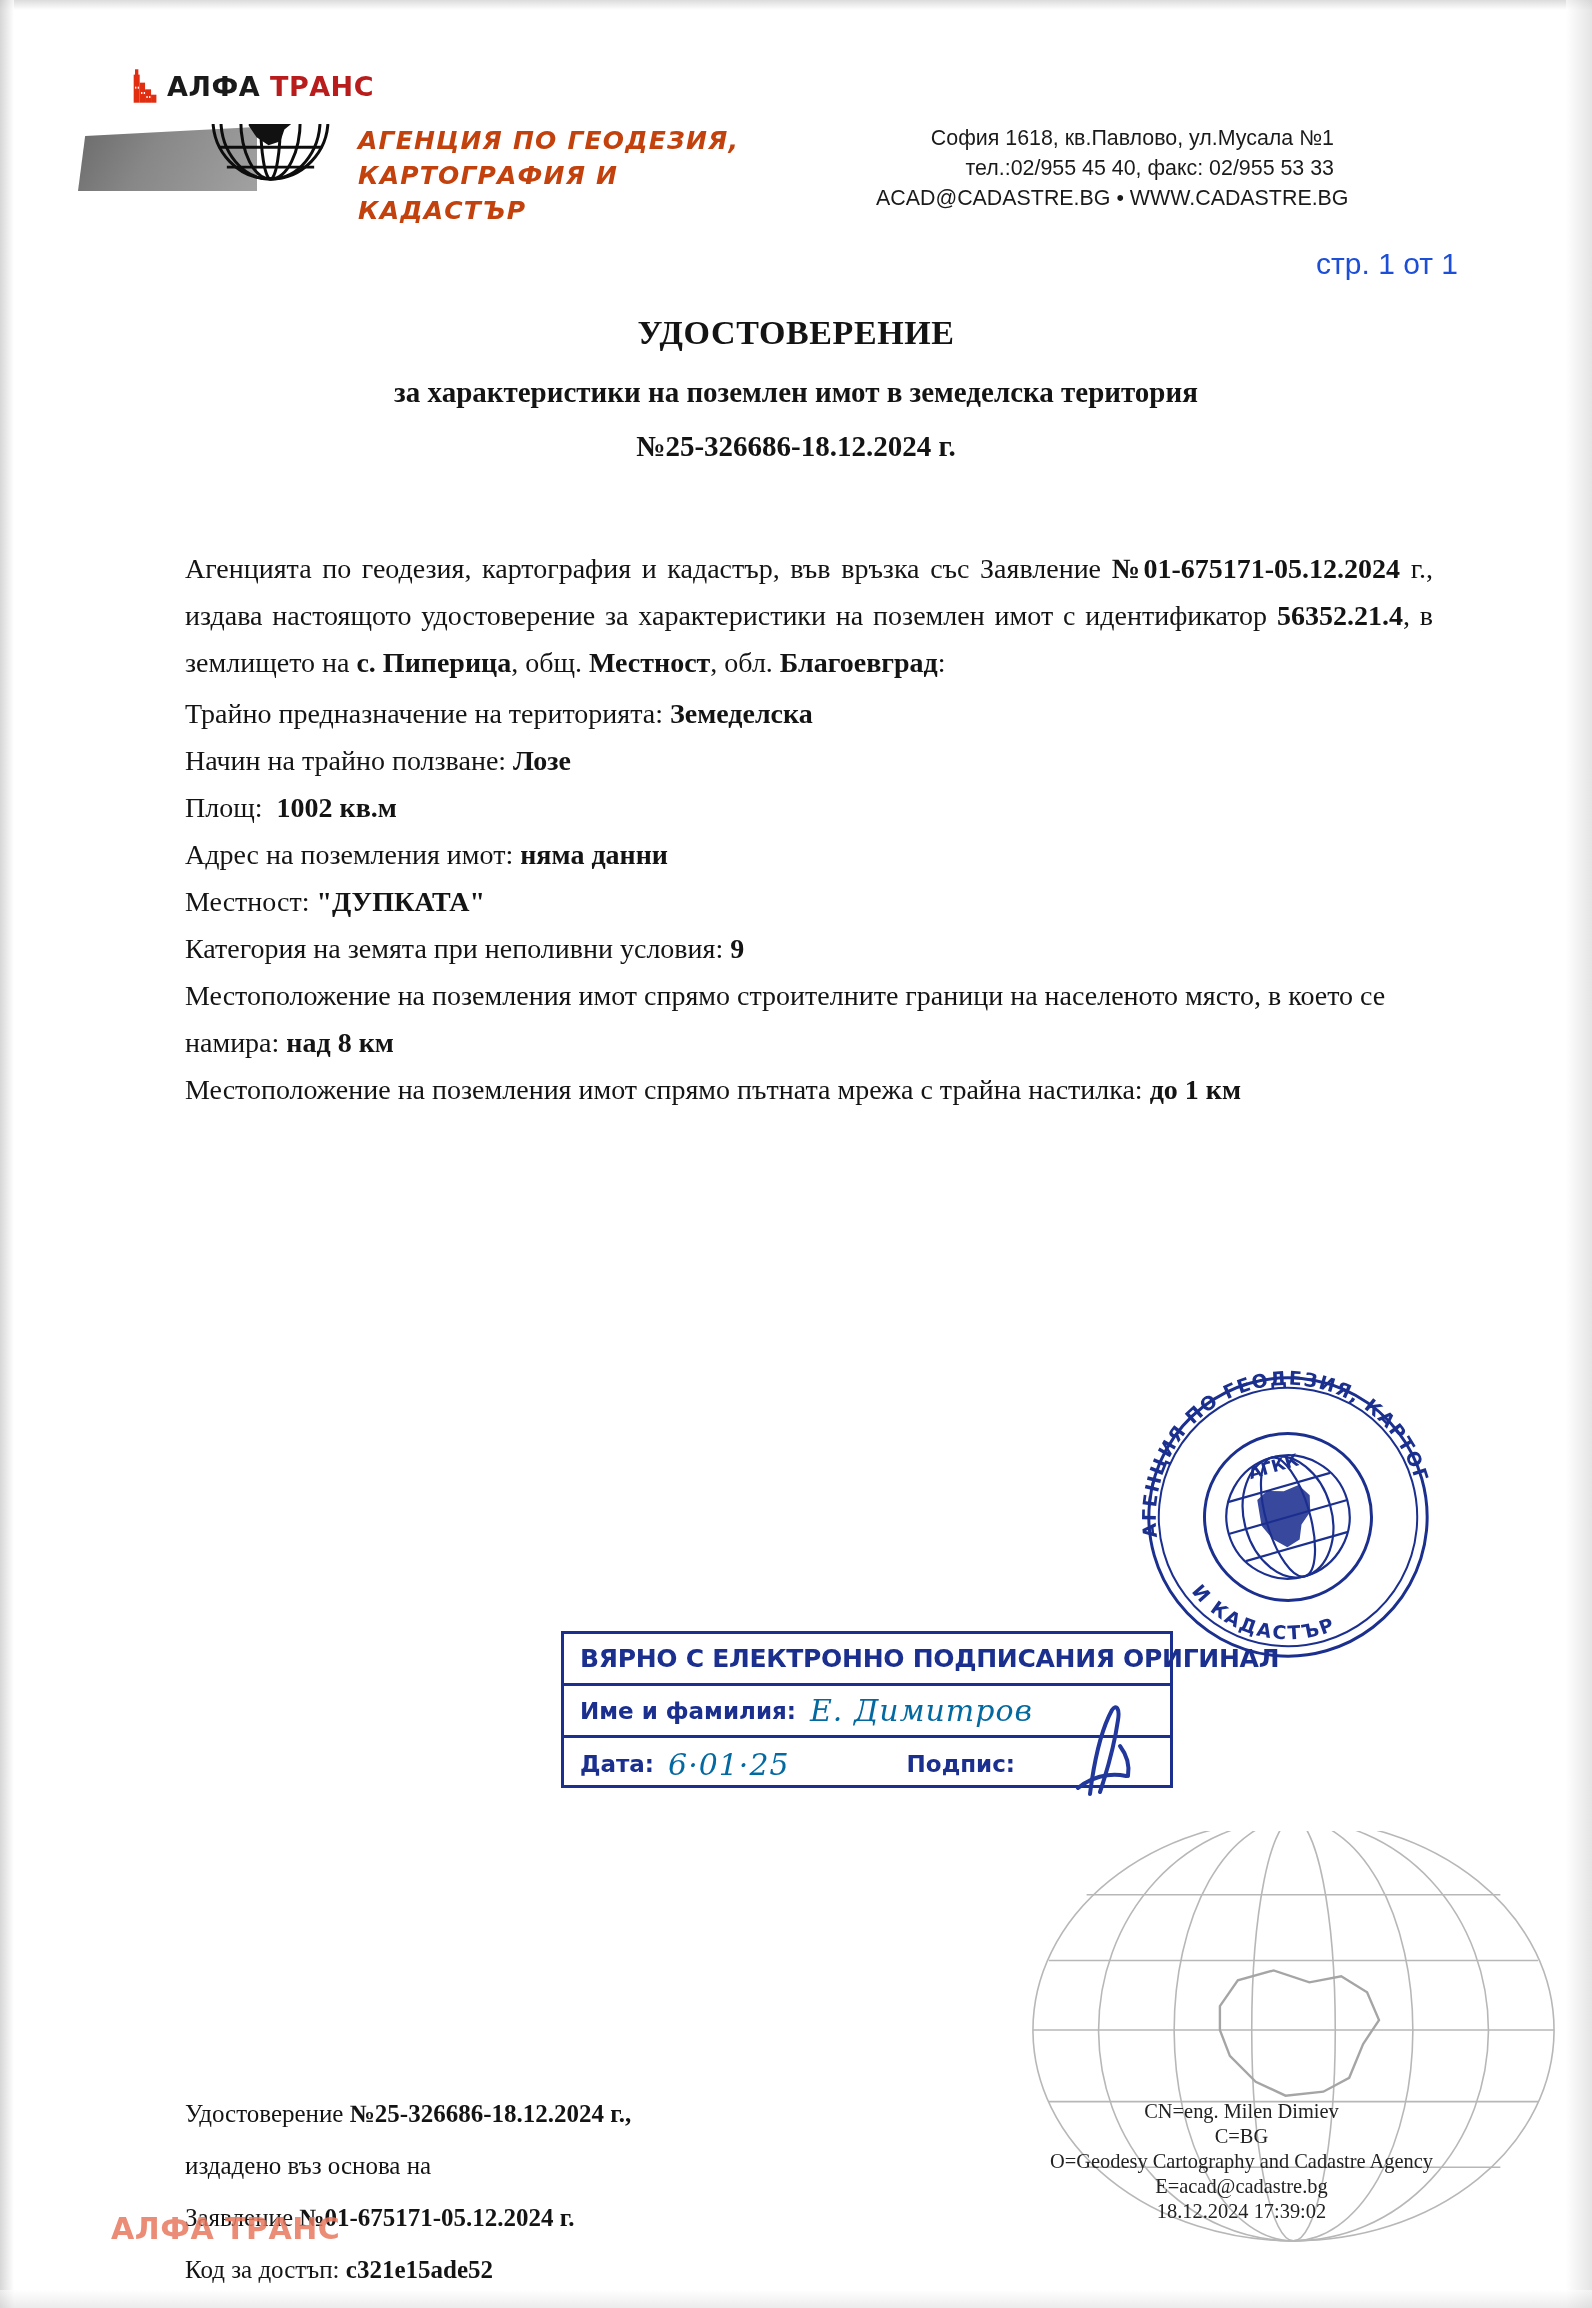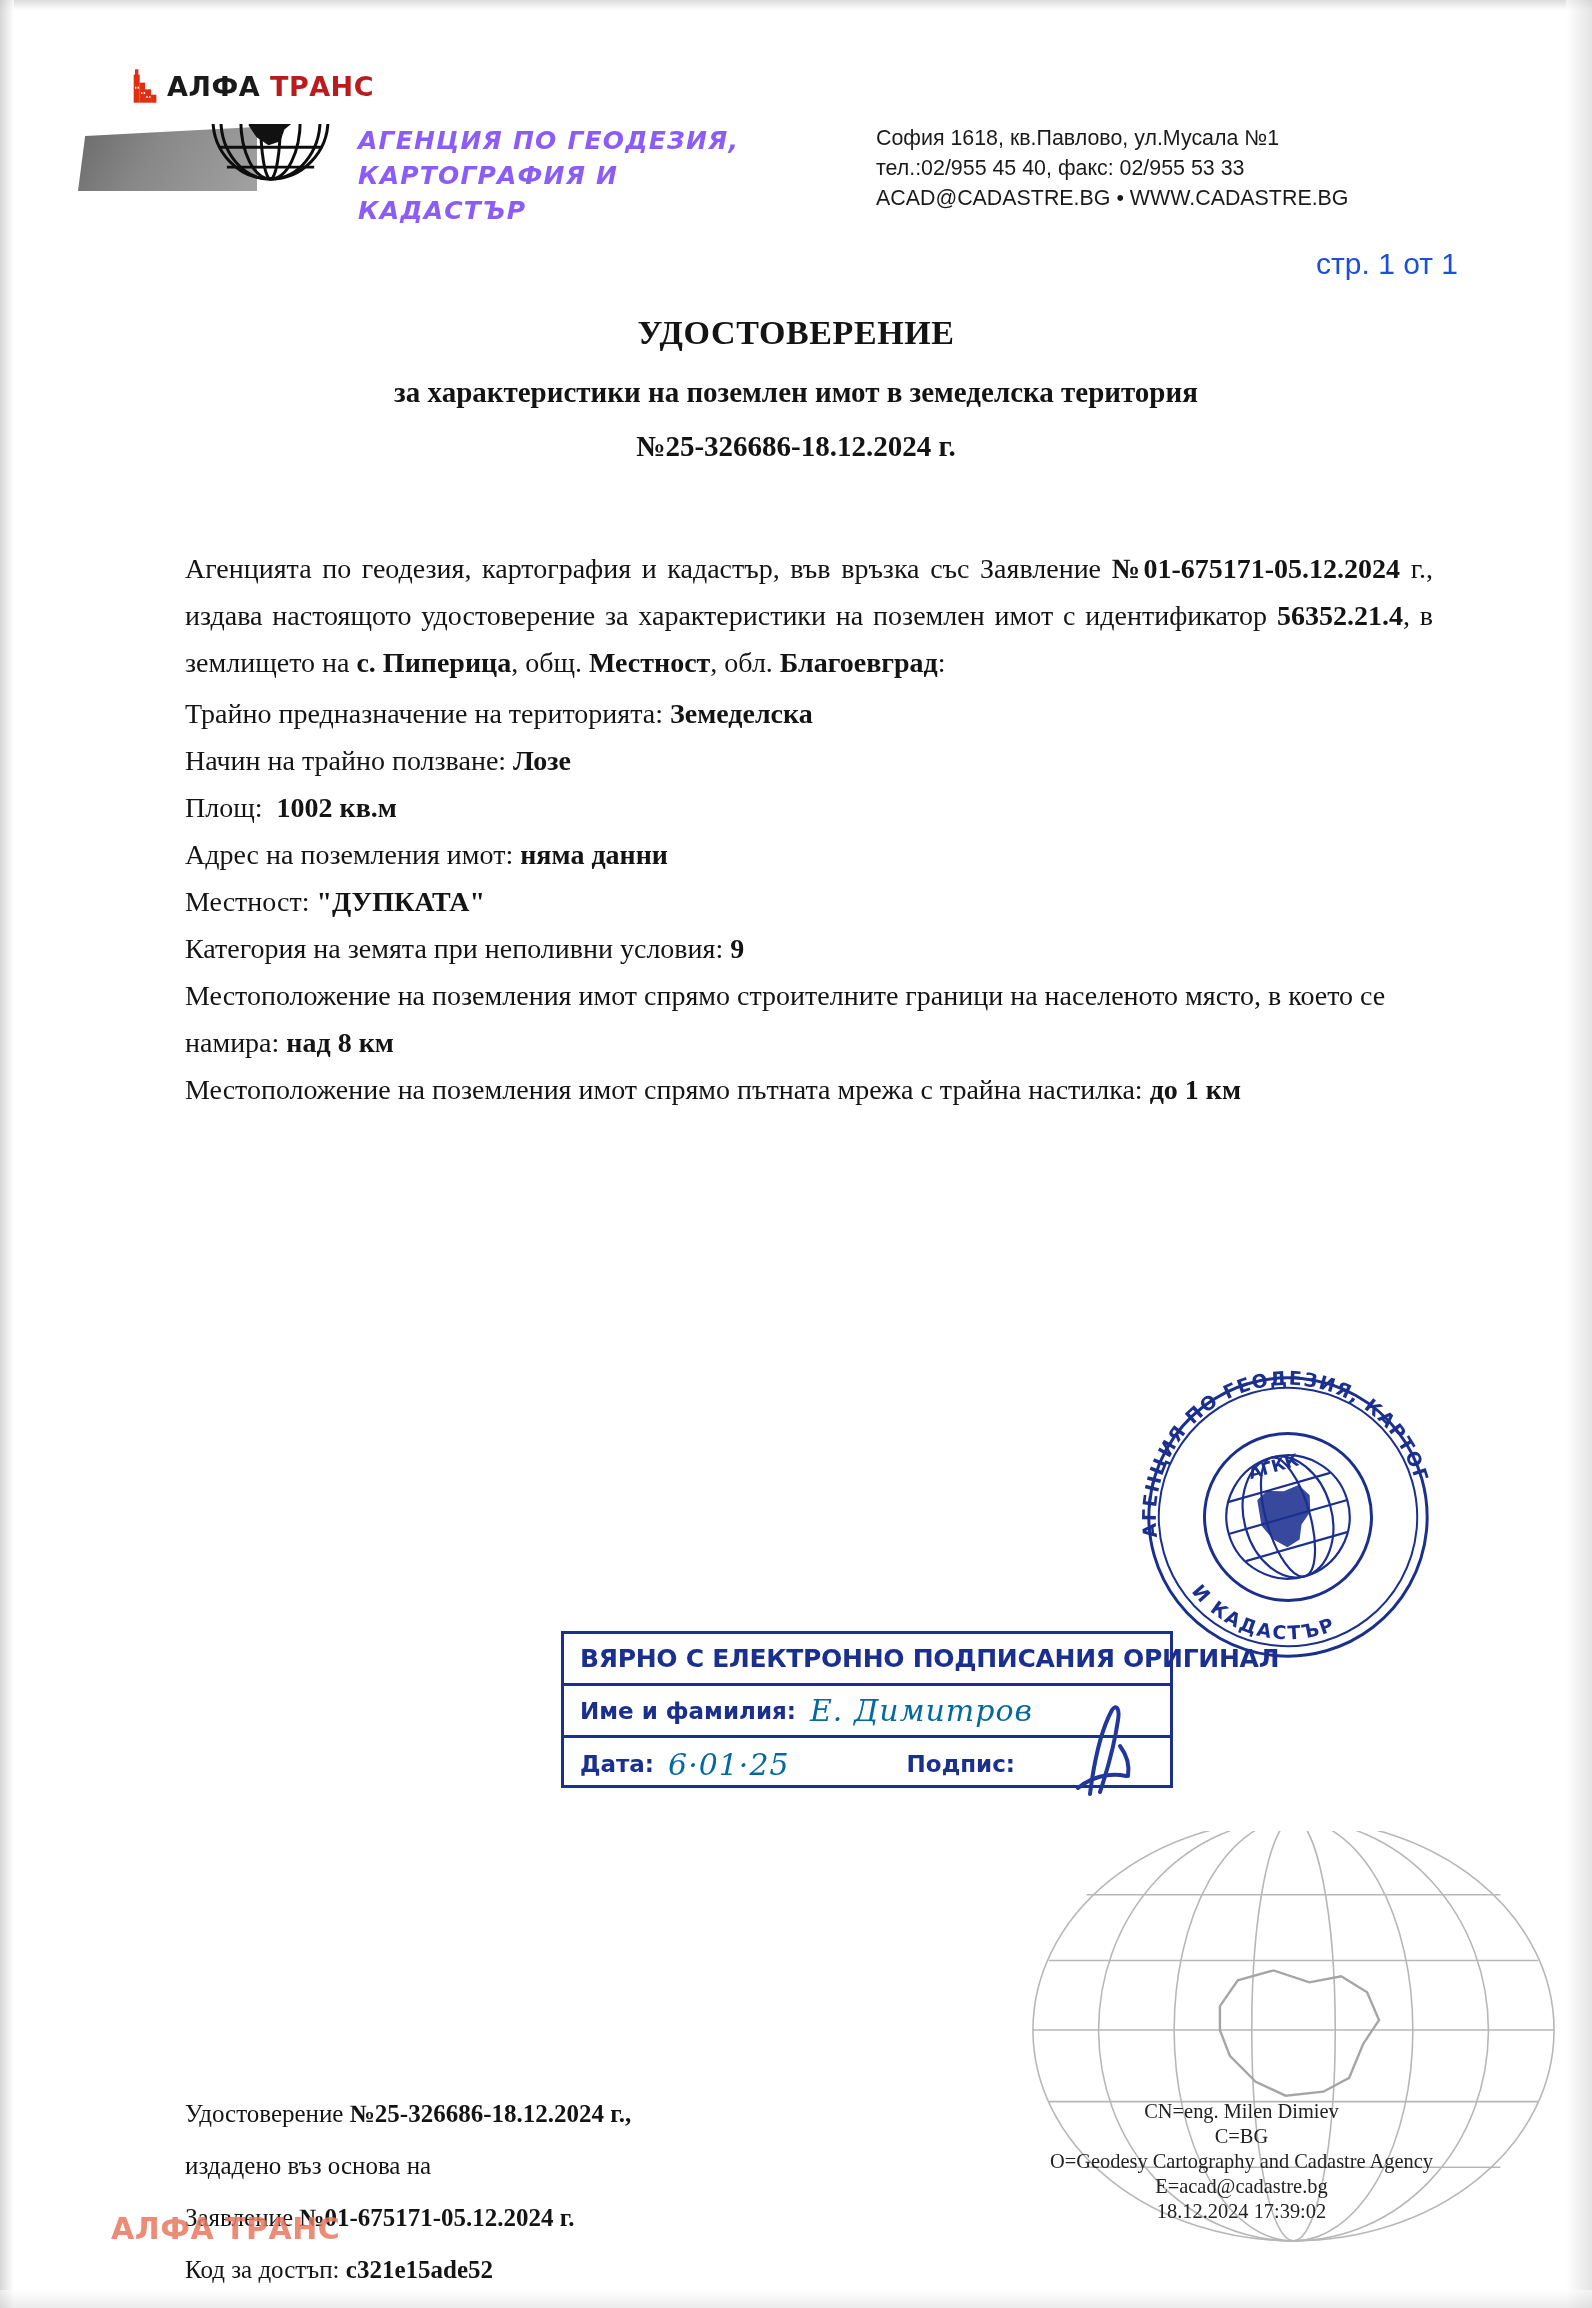--- a/index.html
+++ b/index.html
@@ -61,27 +61,28 @@
   .agency-name {
     position: absolute;
     left: 358px; top: 123px;
     width: 418px;
     font-family: "DejaVu Sans", sans-serif;
     font-weight: bold;
     font-style: italic;
     font-size: 25px;
     line-height: 35px;
     letter-spacing: 1.2px;
-    color: #8b5cf6;
+    color: #c2410c;
     text-transform: uppercase;
   }
   .contact-block {
     position: absolute;
     left: 876px; top: 123px;
     width: 458px;
+    text-align: right;
     font-family: "Liberation Sans", "DejaVu Sans", sans-serif;
     font-size: 21.4px;
     line-height: 30px;
     color: #1a1a1a;
   }
   .contact-block div { white-space: nowrap; }
 
   
   .wm-header {
     position: absolute;

